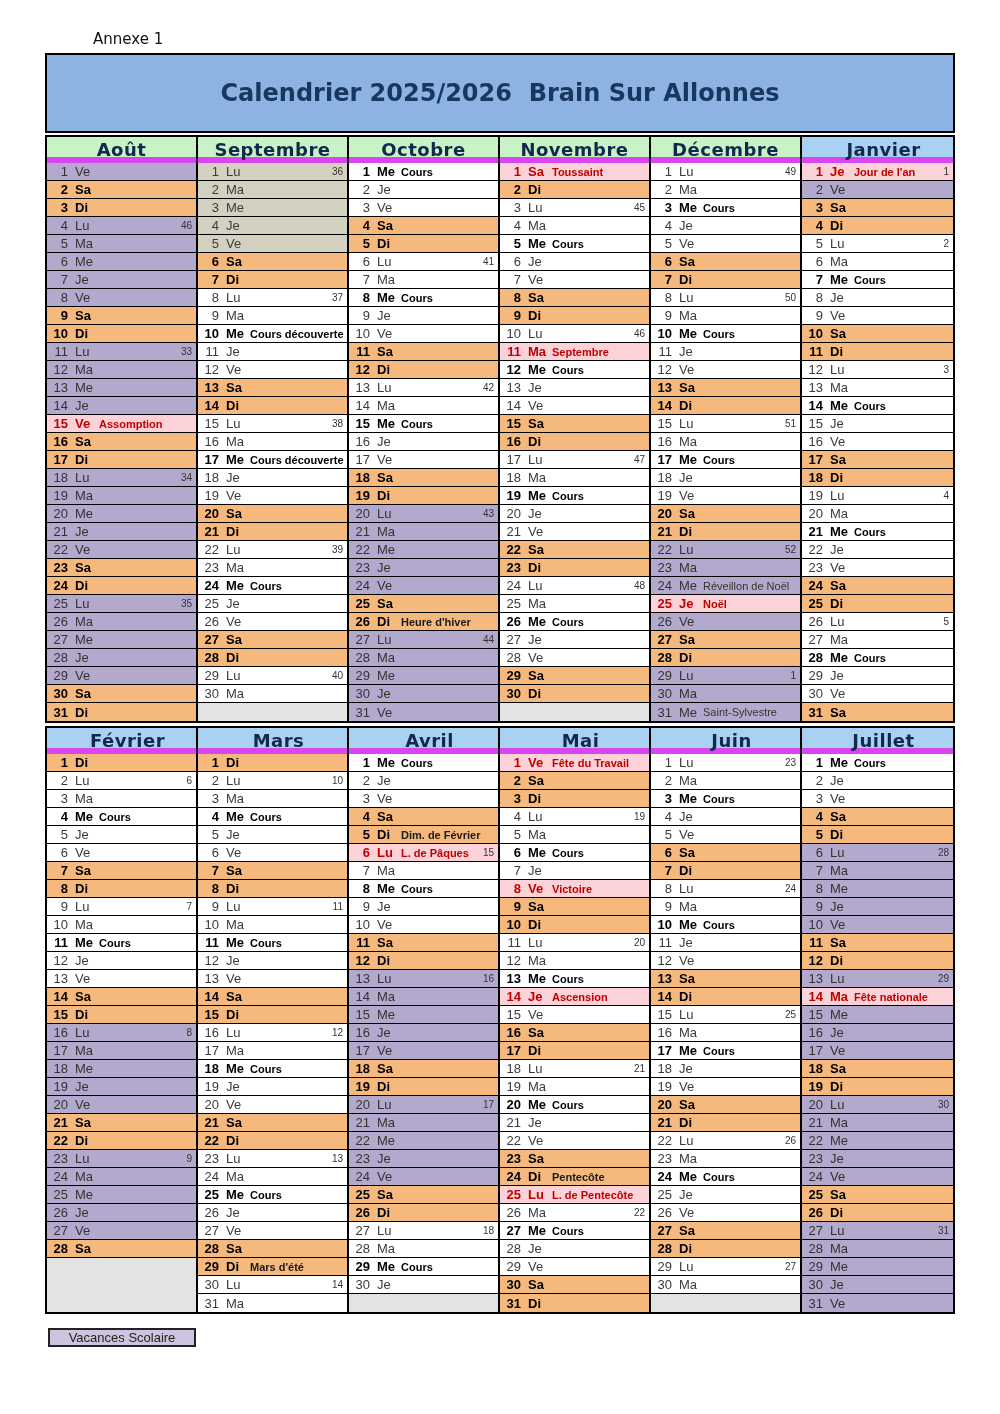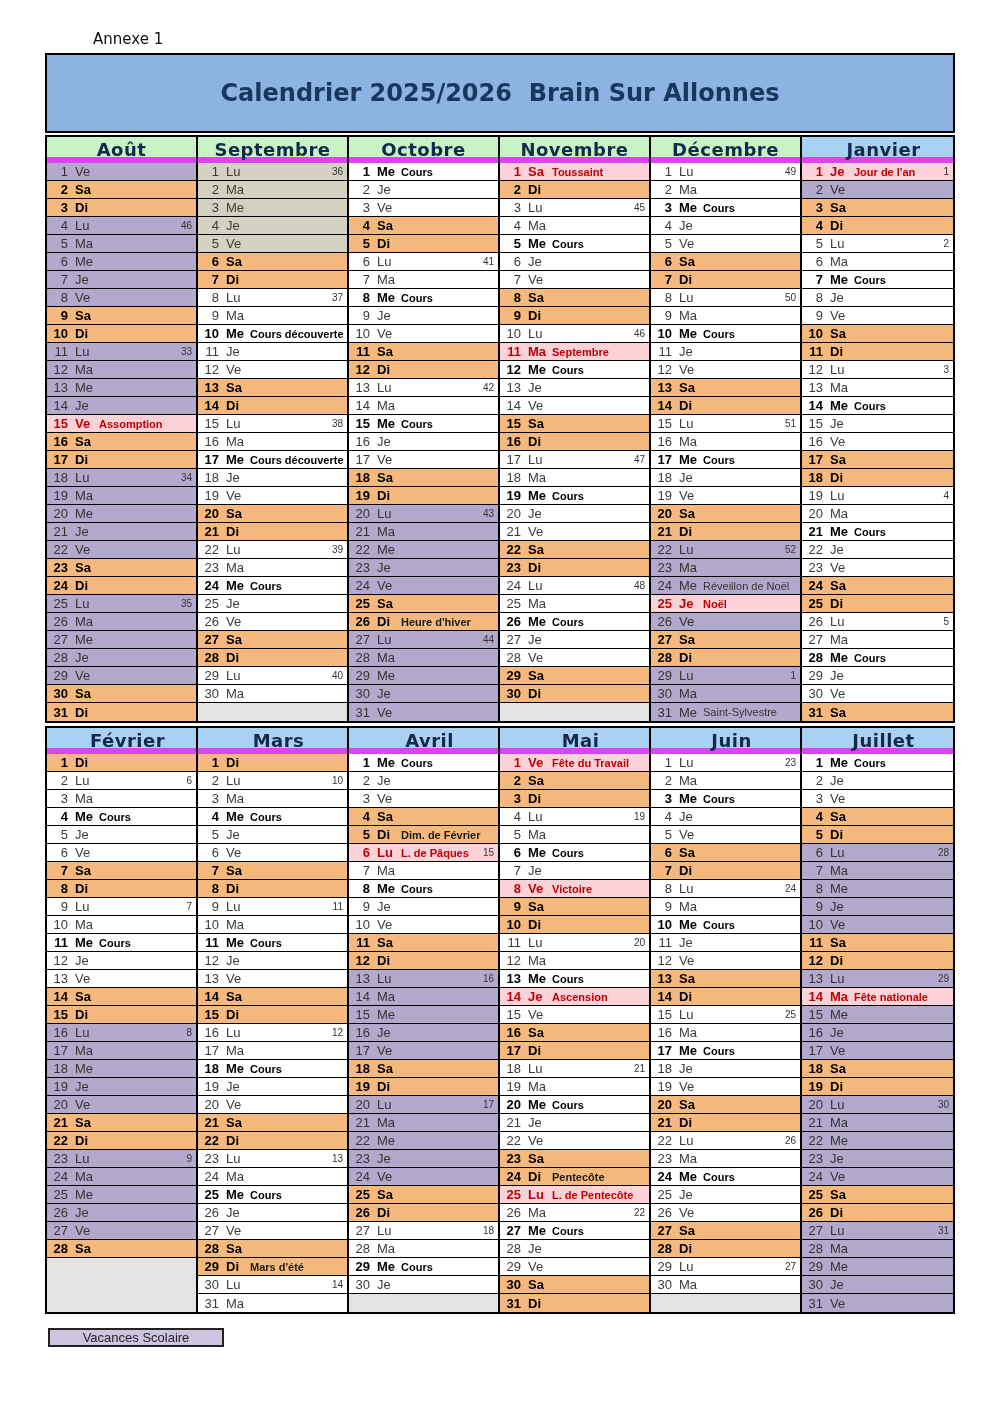--- a/index.html
+++ b/index.html
@@ -44,21 +44,21 @@
   .note{margin-left:2px;font-size:11px;}
   .wk{margin-left:auto;margin-right:4px;font-size:10px;color:#333;font-weight:normal;}
   .r-vac{background:var(--vacation,#b3a9cc);color:#333;}
   .r-pre{background:var(--pre-school,#d3d2c0);color:#3b3b3b;}
   .r-we{background:var(--weekend,#f6b97d);font-weight:bold;color:#000;}
   .r-we .note{font-weight:bold;color:#1a1a1a;}
   .r-cours{background:#fff;font-weight:bold;color:#000;}
   .r-hol{background:var(--holiday,#fad2d8);font-weight:bold;color:var(--holiday-text,#c00000);}
   .r-fill{background:var(--filler,#e3e3e3);}
   .legend{
-    margin-top:14px;margin-left:3px;width:176px;height:19px;box-sizing:border-box;
+    margin-top:14px;margin-left:3px;width:148px;height:19px;box-sizing:border-box;
     background:var(--legend-bg,#cdc5e0);border:2px solid #222;
     font-size:13px;color:#222;text-align:center;line-height:15px;
   }
 </style>
 </head>
 <body>
 
 <div class="page">
   <div class="annexe">Annexe 1</div>
   <div class="title-box">

